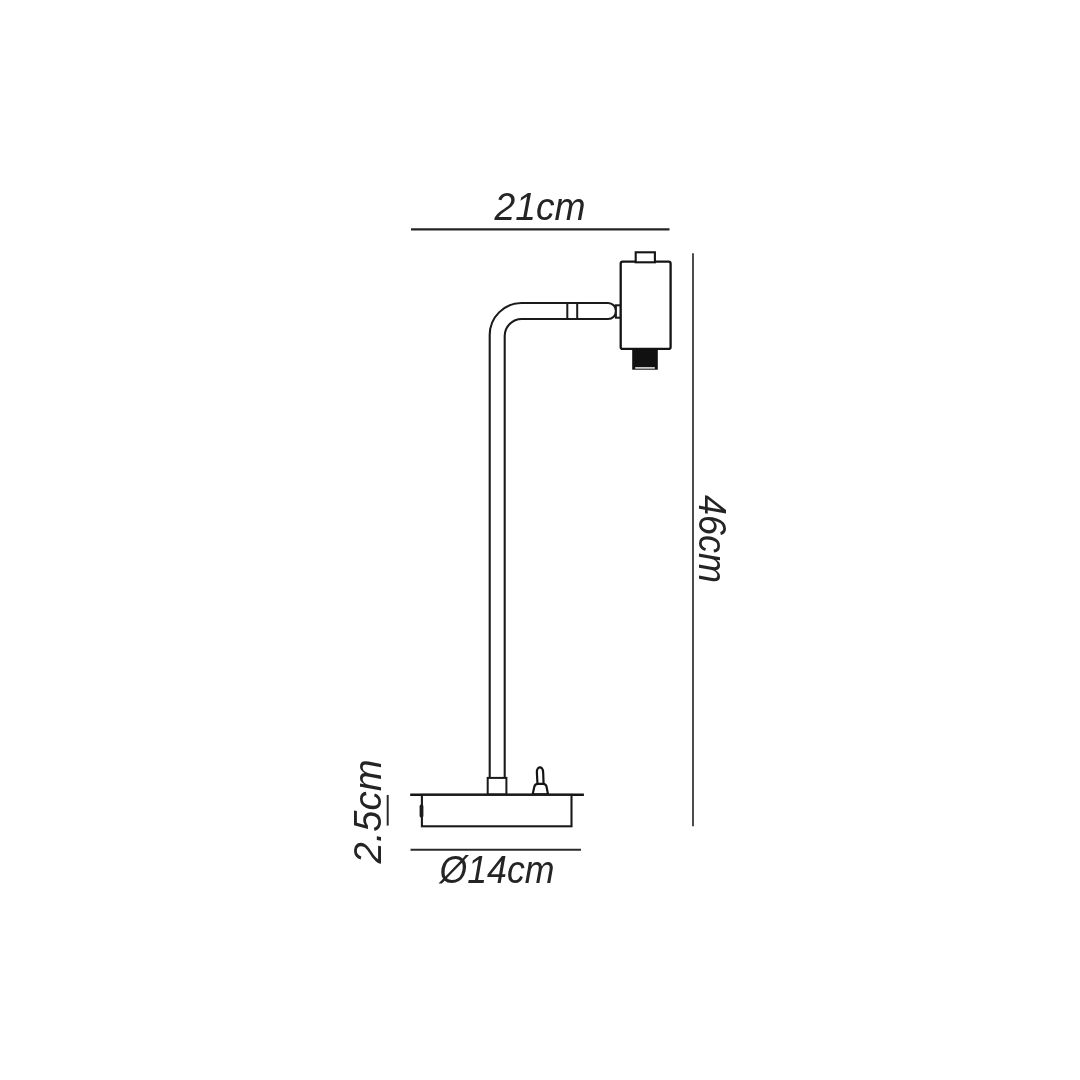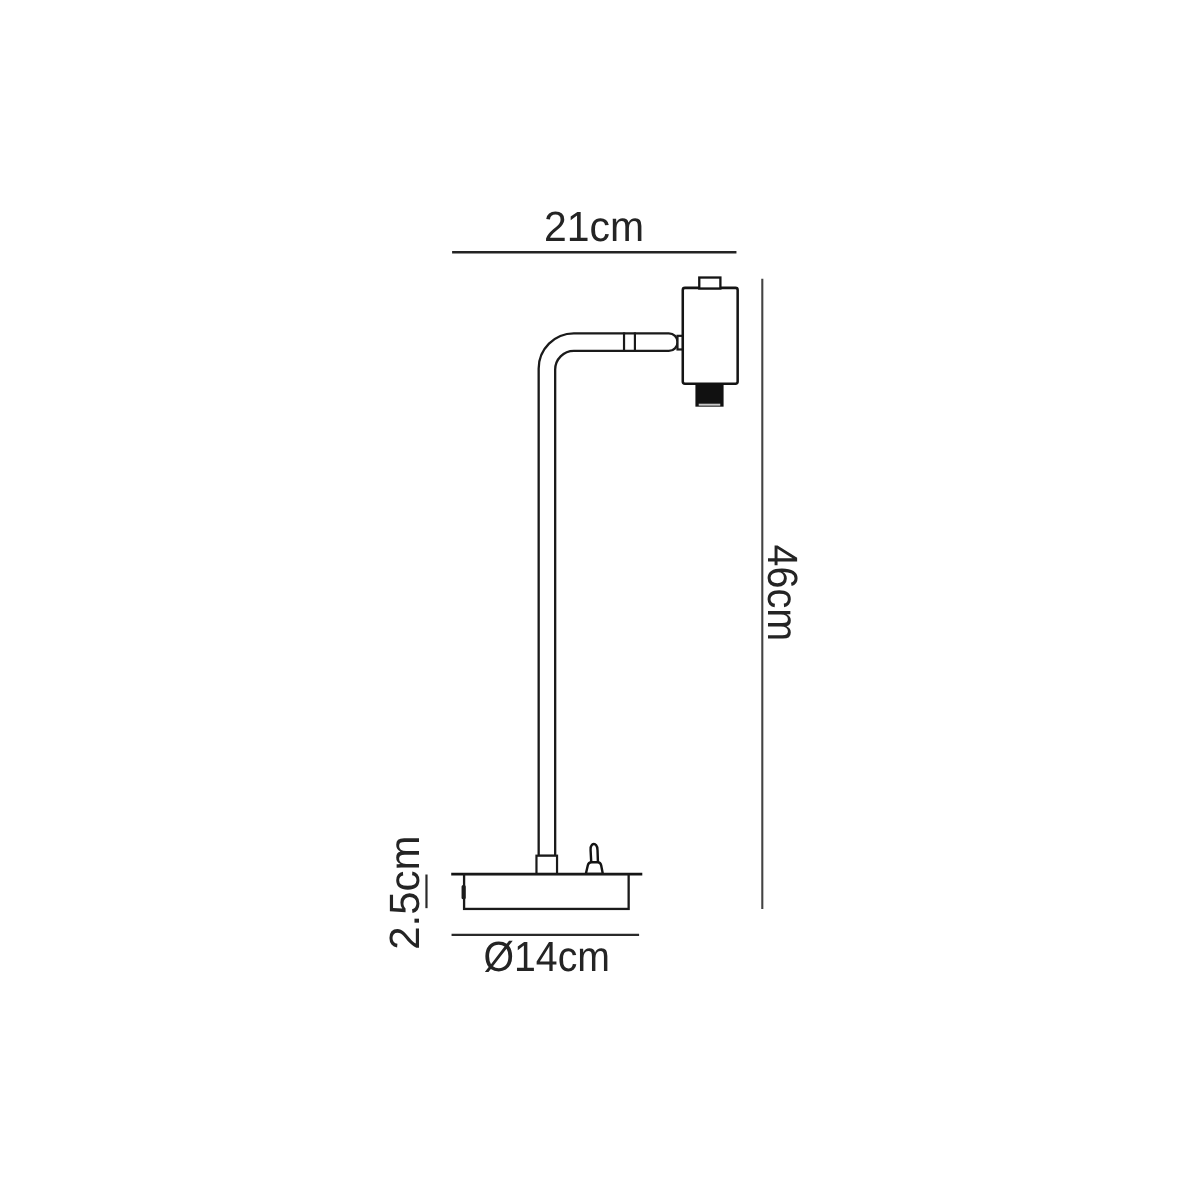--- a/index.html
+++ b/index.html
@@ -1,16 +1,16 @@
 <!DOCTYPE html>
 <html><head>
 <meta charset="utf-8">
 <style>
   html,body{margin:0;padding:0;background:#ffffff;}
-  .stage{width:968px;height:1080px;position:relative;background:#ef4444;}
+  .stage{width:968px;height:1080px;position:relative;background:#ef4444;font-style:italic;}
   svg text{font-family:"Liberation Sans",sans-serif;fill:#242424;}
 </style>
 </head>
 <body>
 <div class="stage">
 <svg width="1080" height="1080" viewBox="0 0 1080 1080">
 
   <rect x="0" y="0" width="1080" height="1080" fill="#ffffff"></rect>
 
   <text x="540" y="219.5" font-size="38.5" text-anchor="middle" textLength="91" lengthAdjust="spacingAndGlyphs">21cm</text>

